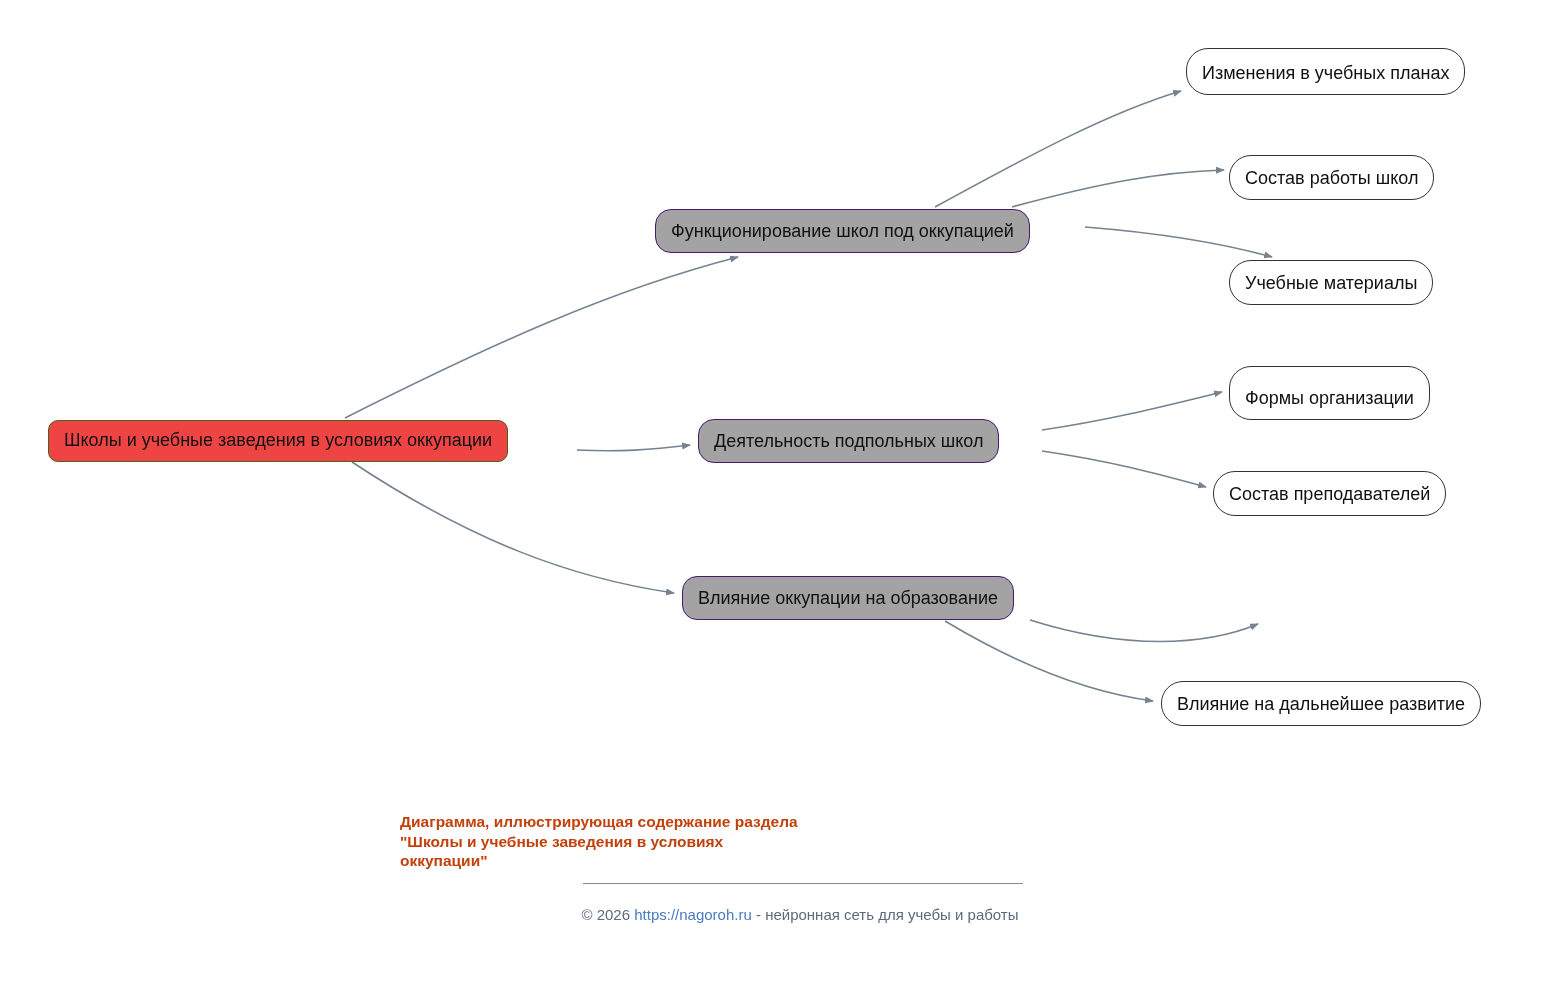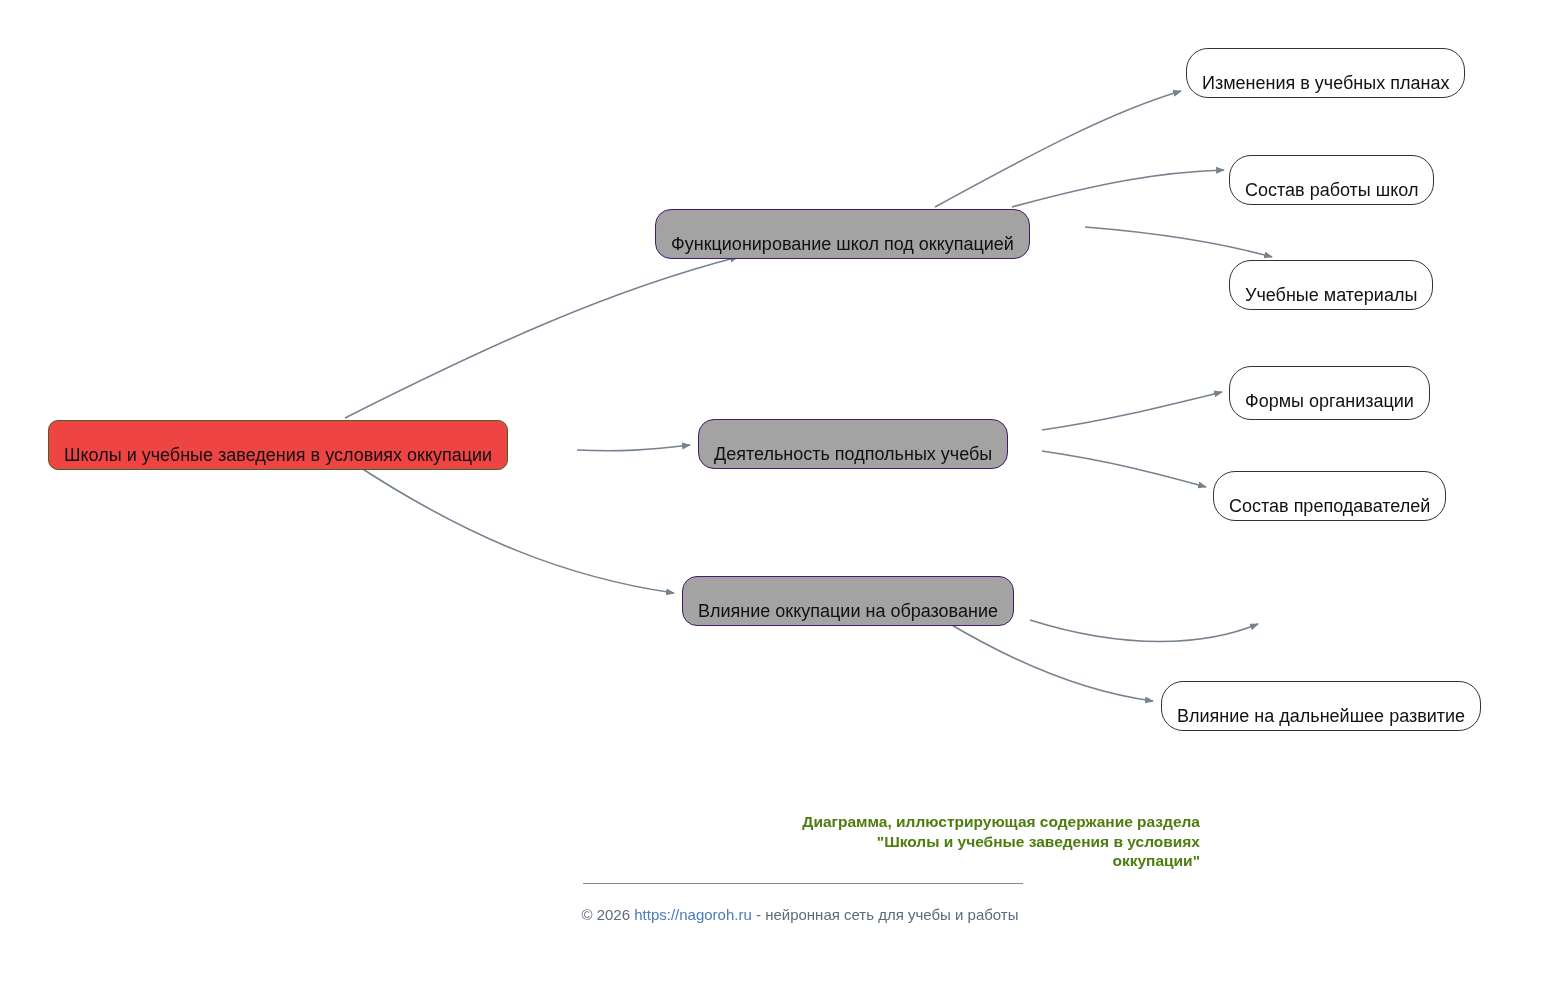--- a/index.html
+++ b/index.html
@@ -21,23 +21,23 @@
     top: 0;
     width: 1568px;
     height: 1001px;
     pointer-events: none;
   }
   .node {
     position: absolute;
     box-sizing: border-box;
     white-space: nowrap;
     display: flex;
-    align-items: flex-start;
+    align-items: flex-end;
     justify-content: center;
-    padding: 24px 15px;
+    padding: 10px 15px;
     font-size: 18px;
     color: #111111;
     border: 1.4px solid #3a3a3a;
   }
   .node-root {
     background: #ef4444;
     border-color: #44631c;
     border-radius: 10px;
   }
   .node-branch {
@@ -48,24 +48,24 @@
   .node-leaf {
     background: #ffffff;
     border-color: #333333;
     border-radius: 22px;
   }
   .caption {
     position: absolute;
     left: 400px;
     top: 812px;
     width: 800px;
-    text-align: right;
+    text-align: left;
     font-size: 15.5px;
     font-weight: bold;
-    color: #4d7c0f;
+    color: #c2410c;
     line-height: 19.5px;
   }
   .divider {
     position: absolute;
     left: 583px;
     top: 883px;
     width: 440px;
     height: 0;
     border-top: 1px solid #8a8a8a;
   }
@@ -113,21 +113,21 @@
 
   <div class="node node-root" style="left:48px; top:420px; height:42px;">
     <span>Школы и учебные заведения в условиях оккупации</span>
   </div>
 
   <div class="node node-branch" style="left:655px; top:209px; height:44px;">
     <span>Функционирование школ под оккупацией</span>
   </div>
 
   <div class="node node-branch" style="left:698px; top:419px; height:44px;">
-    <span>Деятельность подпольных учебы</span>
+    <span>Деятельность подпольных школ</span>
   </div>
 
   <div class="node node-branch" style="left:682px; top:576px; height:44px;border-radius:15px;">
     <span>Влияние оккупации на образование</span>
   </div>
 
   <div class="node node-leaf" style="left:1186px; top:48px; height:47px;">
     <span>Изменения в учебных планах</span>
   </div>
 

